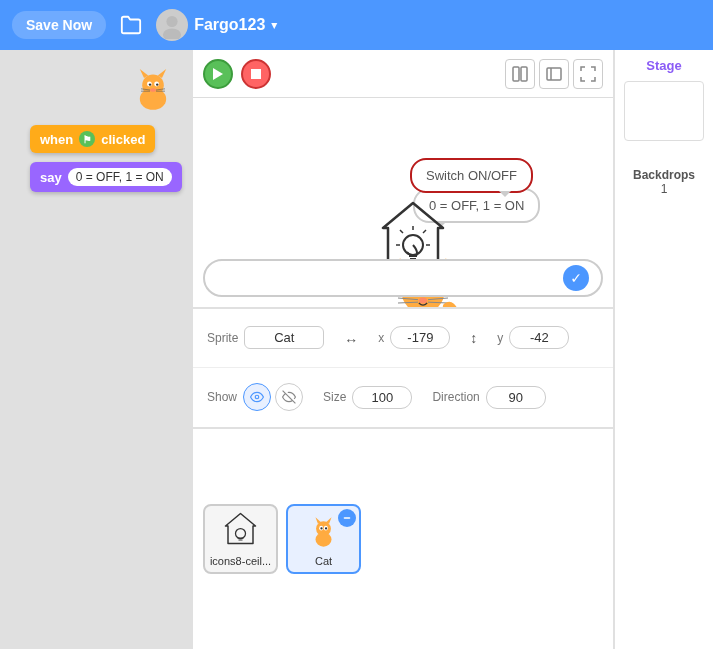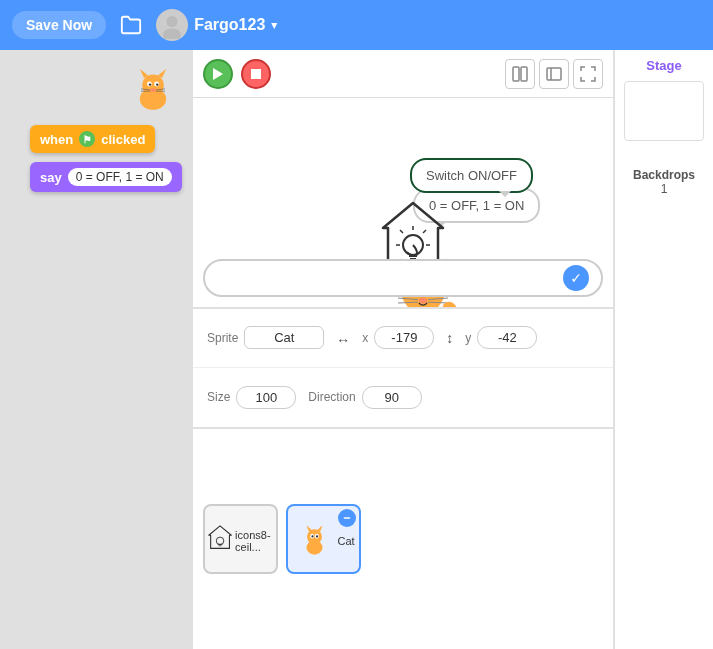--- a/index.html
+++ b/index.html
@@ -217,21 +217,21 @@
       right: 180px;
       top: 110px;
       width: 70px;
       height: 70px;
     }
     .light-speech-bubble {
       position: absolute;
       right: 100px;
       top: 65px;
       background: white;
-      border: 2px solid #14532d;
+      border: 2px solid #b91c1c;
       border-radius: 16px;
       padding: 8px 14px;
       font-size: 13px;
       color: #555;
       white-space: nowrap;
     }
     .light-speech-bubble::after {
       content: '';
       position: absolute;
       bottom: -12px;
@@ -264,21 +264,21 @@
     }
 
     
     .sprite-info {
       background: white;
       height: 60px;
       border-top: 2px solid #e0e0e0;
       display: flex;
       align-items: center;
       padding: 0 14px;
-      gap: 12px;
+      gap: 20px;
       font-size: 13px;
       color: #555;
     }
     .sprite-info-group {
       display: flex;
       align-items: center;
       gap: 6px;
     }
     .sprite-info-label {
       font-size: 12px;
@@ -326,21 +326,21 @@
       padding: 6px 10px;
       gap: 8px;
       overflow: hidden;
     }
     .sprite-thumb {
       width: 75px;
       height: 70px;
       border-radius: 8px;
       border: 2px solid #ccc;
       display: flex;
-      flex-direction: row;
+      flex-direction: column;
       align-items: center;
       justify-content: center;
       cursor: pointer;
       position: relative;
       background: #f5f5f5;
       font-size: 11px;
       color: #555;
       overflow: hidden;
     }
     .sprite-thumb.selected {
@@ -583,20 +583,38 @@
       </div>
       <span class="arrow-icon">↕</span>
       <div class="sprite-info-group">
         <span class="sprite-info-label">y</span>
         <input class="sprite-info-input narrow" value="-42" style="">
       </div>
     </div>
 
     <div class="sprite-info" style="border-top: 1px solid #eee;">
       <div class="sprite-info-group">
+        <span class="sprite-info-label">Show</span>
+        <div class="visibility-btns">
+          <button class="vis-btn active">
+            <svg width="14" height="14" viewBox="0 0 24 24" fill="none" stroke="#4c97ff" stroke-width="2">
+              <path d="M1 12s4-8 11-8 11 8 11 8-4 8-11 8-11-8-11-8z"></path>
+              <circle cx="12" cy="12" r="3"></circle>
+            </svg>
+          </button>
+          <button class="vis-btn">
+            <svg width="14" height="14" viewBox="0 0 24 24" fill="none" stroke="#888" stroke-width="2">
+              <path d="M17.94 17.94A10.07 10.07 0 0 1 12 20c-7 0-11-8-11-8a18.45 18.45 0 0 1 5.06-5.94"></path>
+              <path d="M9.9 4.24A9.12 9.12 0 0 1 12 4c7 0 11 8 11 8a18.5 18.5 0 0 1-2.16 3.19"></path>
+              <line x1="1" y1="1" x2="23" y2="23"></line>
+            </svg>
+          </button>
+        </div>
+      </div>
+      <div class="sprite-info-group">
         <span class="sprite-info-label">Size</span>
         <input class="sprite-info-input narrow" value="100" style="">
       </div>
       <div class="sprite-info-group">
         <span class="sprite-info-label">Direction</span>
         <input class="sprite-info-input narrow" value="90" style="">
       </div>
     </div>
 
     <div class="sprite-list-area">

